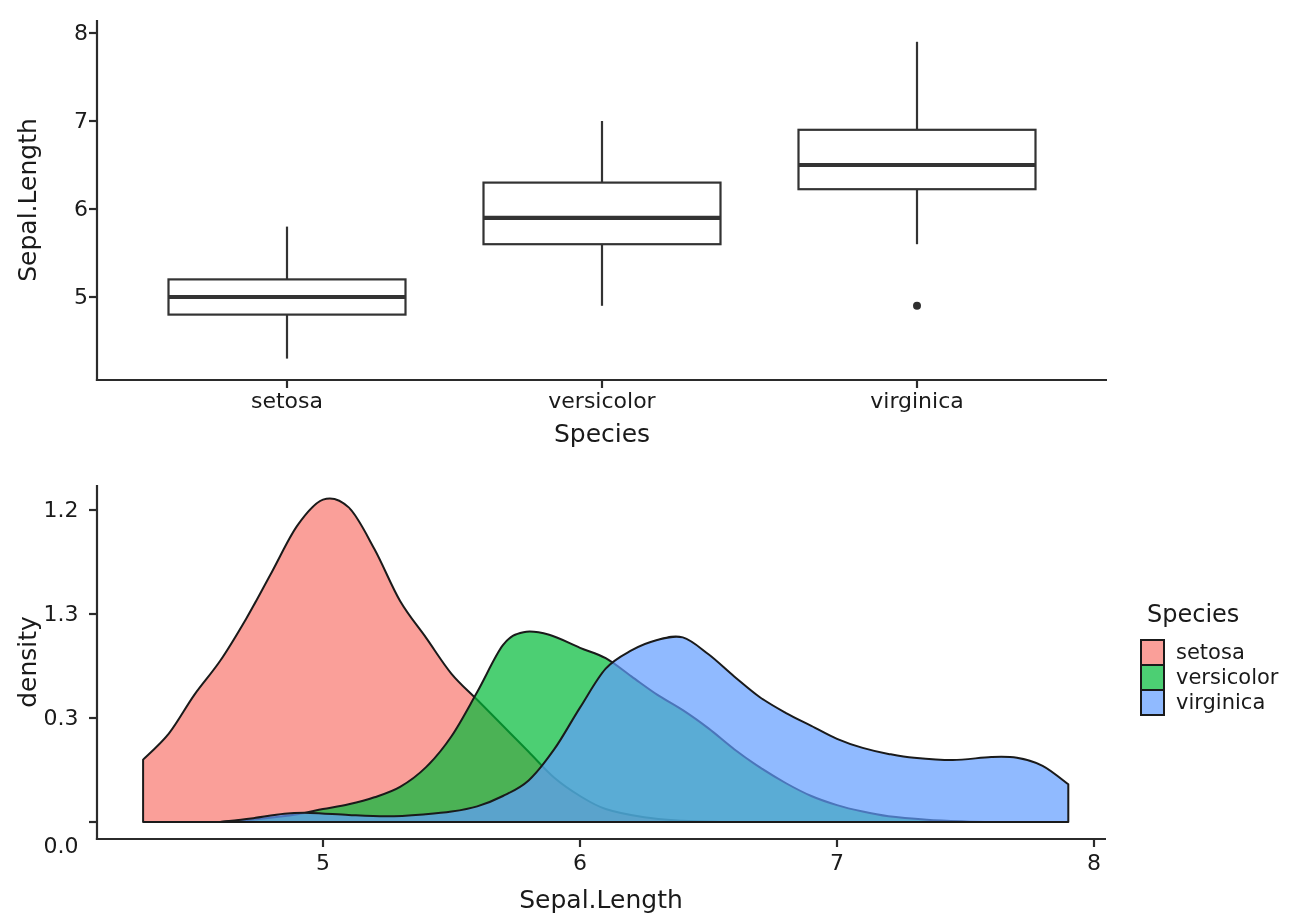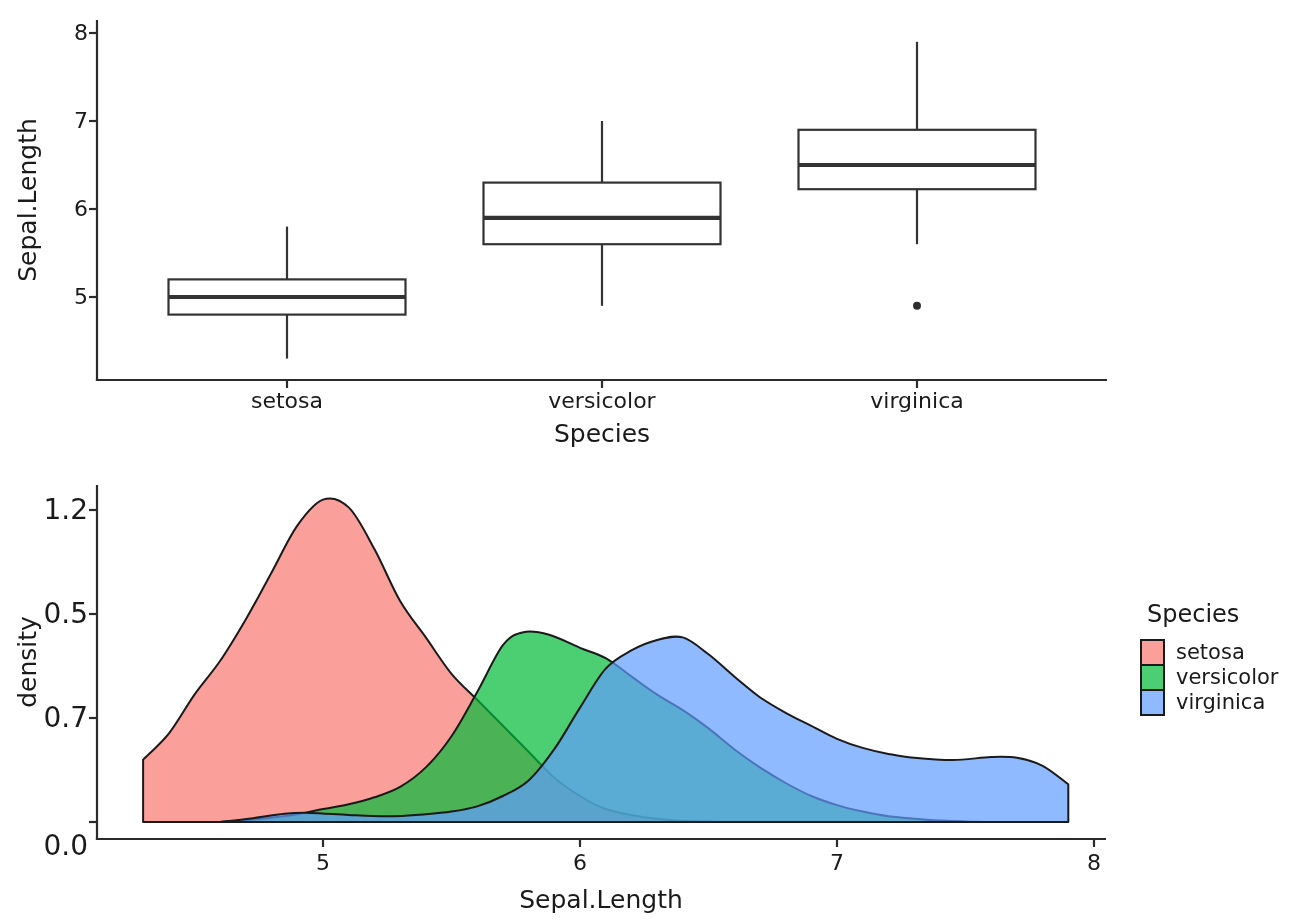--- a/index.html
+++ b/index.html
@@ -11,21 +11,21 @@
     color:#1a1a1a;
     overflow:hidden;
   }
   .figure svg{position:absolute;left:0;top:0;}
   .lbl{position:absolute;color:#1a1a1a;}
   
   .yt{left:40px;width:48px;text-align:right;font-size:22px;line-height:24px;}
   
   .cat{top:389px;width:160px;text-align:center;font-size:22px;line-height:24px;}
   
-  .ytb{left:34px;width:54px;text-align:right;font-size:28px;line-height:24px;}
+  .ytb{left:34px;width:54px;text-align:center;font-size:22px;line-height:24px;}
   
   .xt{top:851px;width:60px;text-align:center;font-size:22px;line-height:24px;}
   .axis-title{font-size:25px;line-height:28px;}
   .xtitle{position:absolute;text-align:center;}
   .vert{
     position:absolute;white-space:nowrap;
     transform:translate(-50%,-50%) rotate(-90deg);
   }
   
   .legend{position:absolute;left:1140px;top:600px;}
@@ -88,22 +88,22 @@
   <span class="lbl yt" style="top:285px">5</span>
 
   <span class="lbl cat" style="left:207px">setosa</span>
   <span class="lbl cat" style="left:522px">versicolor</span>
   <span class="lbl cat" style="left:837px">virginica</span>
 
   <div class="lbl xtitle axis-title" style="left:502px;top:420px;width:200px">Species</div>
   <div class="lbl vert axis-title" style="left:28px;top:200px">Sepal.Length</div>
 
   <span class="lbl ytb" style="top:498px">1.2</span>
-  <span class="lbl ytb" style="top:602px">0.5</span>
-  <span class="lbl ytb" style="top:706px">0.7</span>
+  <span class="lbl ytb" style="top:602px">1.3</span>
+  <span class="lbl ytb" style="top:706px">0.3</span>
   <span class="lbl ytb" style="top:834px">0.0</span>
 
   <span class="lbl xt" style="left:293px">5</span>
   <span class="lbl xt" style="left:550px">6</span>
   <span class="lbl xt" style="left:807px">7</span>
   <span class="lbl xt" style="left:1064px">8</span>
 
   <div class="lbl xtitle axis-title" style="left:481px;top:886px;width:240px">Sepal.Length</div>
   <div class="lbl vert axis-title" style="left:28px;top:662px">density</div>
 

